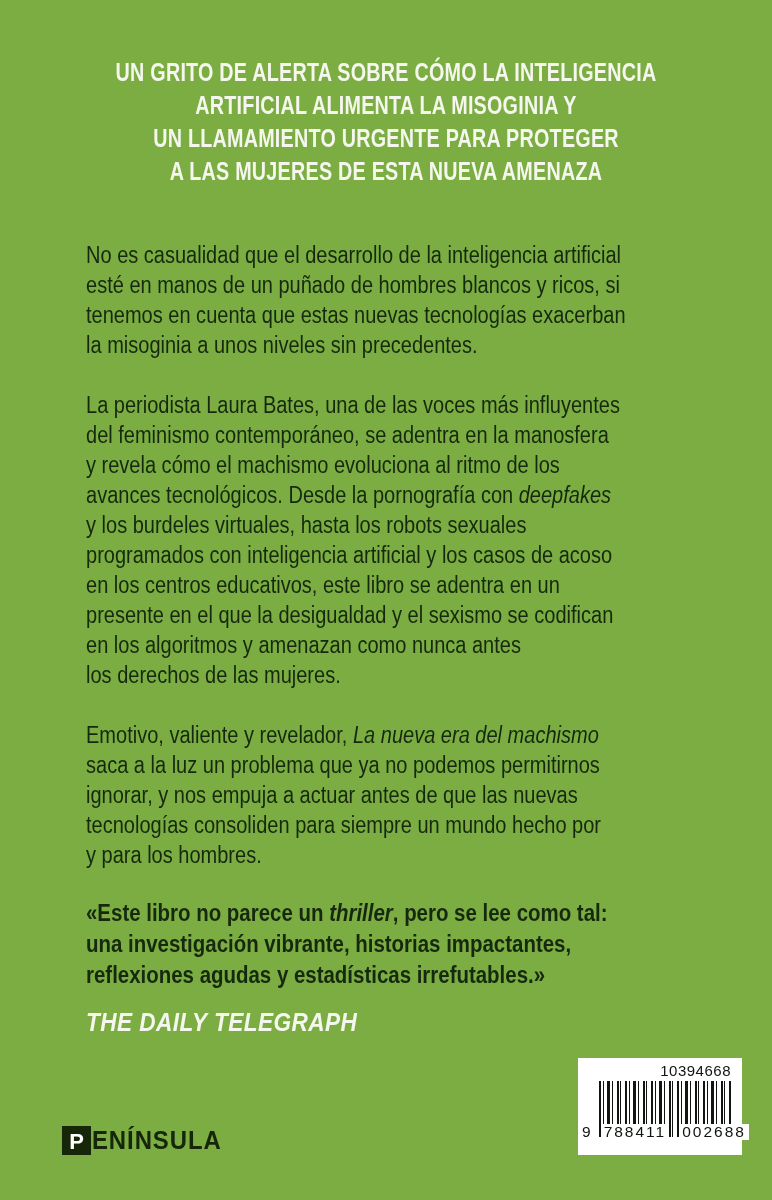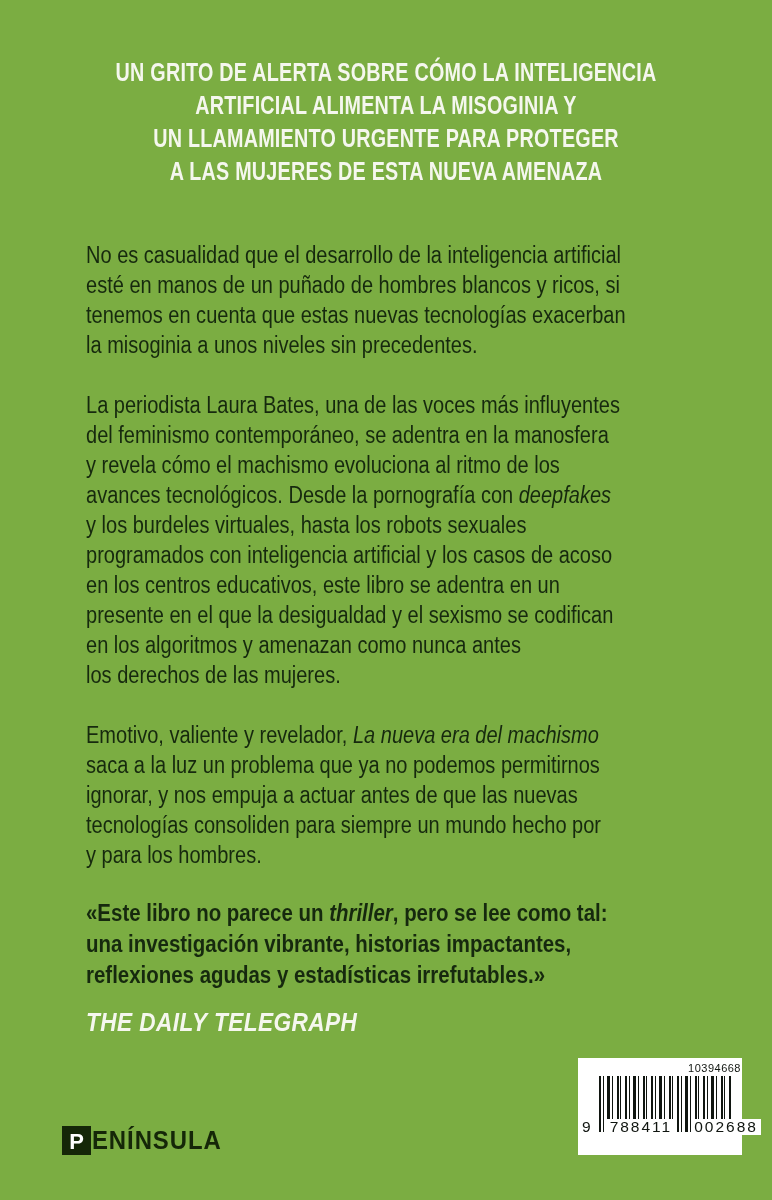--- a/index.html
+++ b/index.html
@@ -91,22 +91,22 @@
     position:absolute;
     right:30px;
     bottom:45px;
     width:164px;
     height:97px;
     background:var(--paper);
     color:var(--bar-ink);
   }
   .bc-top{
     text-align:right;
-    font-size:11px;
-    padding:4px 1px 2px 0;
+    font-size:15px;
+    padding:4px 11px 2px 0;
     letter-spacing:.5px;
   }
   .bc-bars{
     margin:0 11px 0 21px;
     height:56px;
     background:
       repeating-linear-gradient(90deg,
         var(--bar-ink) 0 2px, transparent 2px 4px,
         var(--bar-ink) 4px 5px, transparent 5px 8px,
         var(--bar-ink) 8px 11px, transparent 11px 13px,
@@ -117,21 +117,21 @@
   .bc-digits{
     position:relative;
     display:flex;
     margin-top:-13px;
     font-size:15.5px;
     line-height:16px;
     padding-left:4px;
   }
   .bc-digits span{letter-spacing:2px;}
   .bc-digits .bc-lead{width:15px;background:var(--paper);text-align:center;letter-spacing:0;}
-  .bc-digits .bc-group{background:var(--paper);padding:0 3px;margin-left:16px;}
+  .bc-digits .bc-group{background:var(--paper);padding:0 3px;margin-left:10px;}
 </style>
 </head>
 <body>
 
 <div class="headline"><span>UN GRITO DE ALERTA SOBRE CÓMO LA INTELIGENCIA</span><br><span>ARTIFICIAL ALIMENTA LA MISOGINIA Y</span><br><span>UN LLAMAMIENTO URGENTE PARA PROTEGER</span><br><span>A LAS MUJERES DE ESTA NUEVA AMENAZA</span></div>
 
 <div class="content">
   <p class="para first"><span>No es casualidad que el desarrollo de la inteligencia artificial</span><br><span>esté en manos de un puñado de hombres blancos y ricos, si</span><br><span>tenemos en cuenta que estas nuevas tecnologías exacerban</span><br><span>la misoginia a unos niveles sin precedentes.</span></p>
   <p class="para"><span>La periodista Laura Bates, una de las voces más influyentes</span><br><span>del feminismo contemporáneo, se adentra en la manosfera</span><br><span>y revela cómo el machismo evoluciona al ritmo de los</span><br><span>avances tecnológicos. Desde la pornografía con </span><em>deepfakes</em><br><span>y los burdeles virtuales, hasta los robots sexuales</span><br><span>programados con inteligencia artificial y los casos de acoso</span><br><span>en los centros educativos, este libro se adentra en un</span><br><span>presente en el que la desigualdad y el sexismo se codifican</span><br><span>en los algoritmos y amenazan como nunca antes</span><br><span>los derechos de las mujeres.</span></p>
   <p class="para"><span>Emotivo, valiente y revelador, </span><em>La nueva era del machismo</em><br><span>saca a la luz un problema que ya no podemos permitirnos</span><br><span>ignorar, y nos empuja a actuar antes de que las nuevas</span><br><span>tecnologías consoliden para siempre un mundo hecho por</span><br><span>y para los hombres.</span></p>

